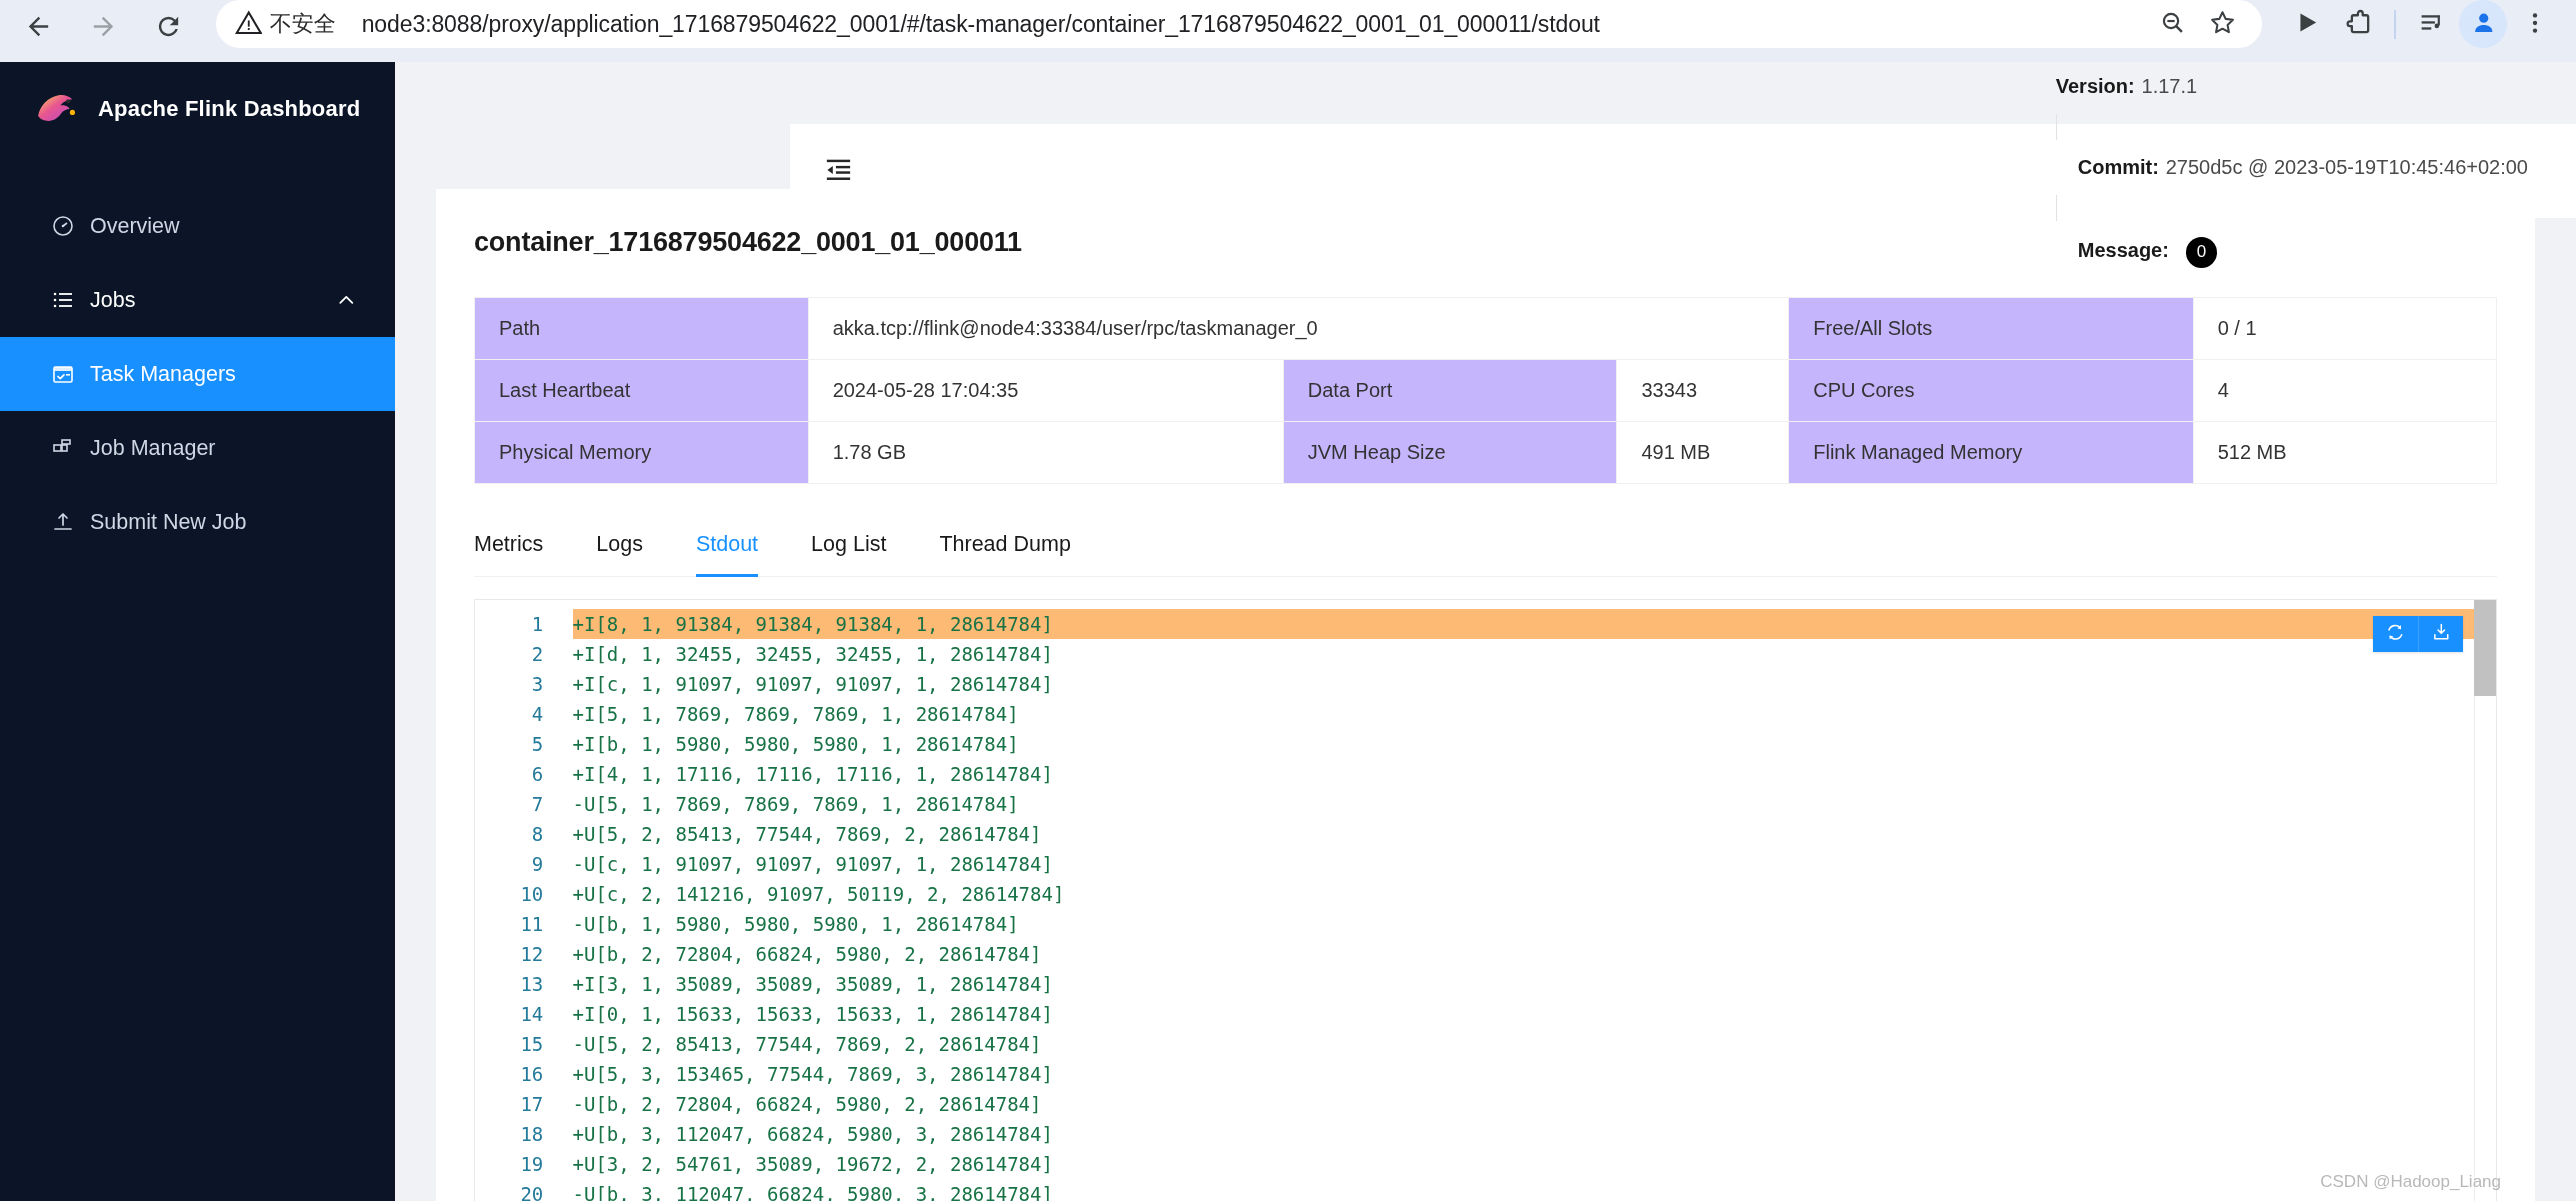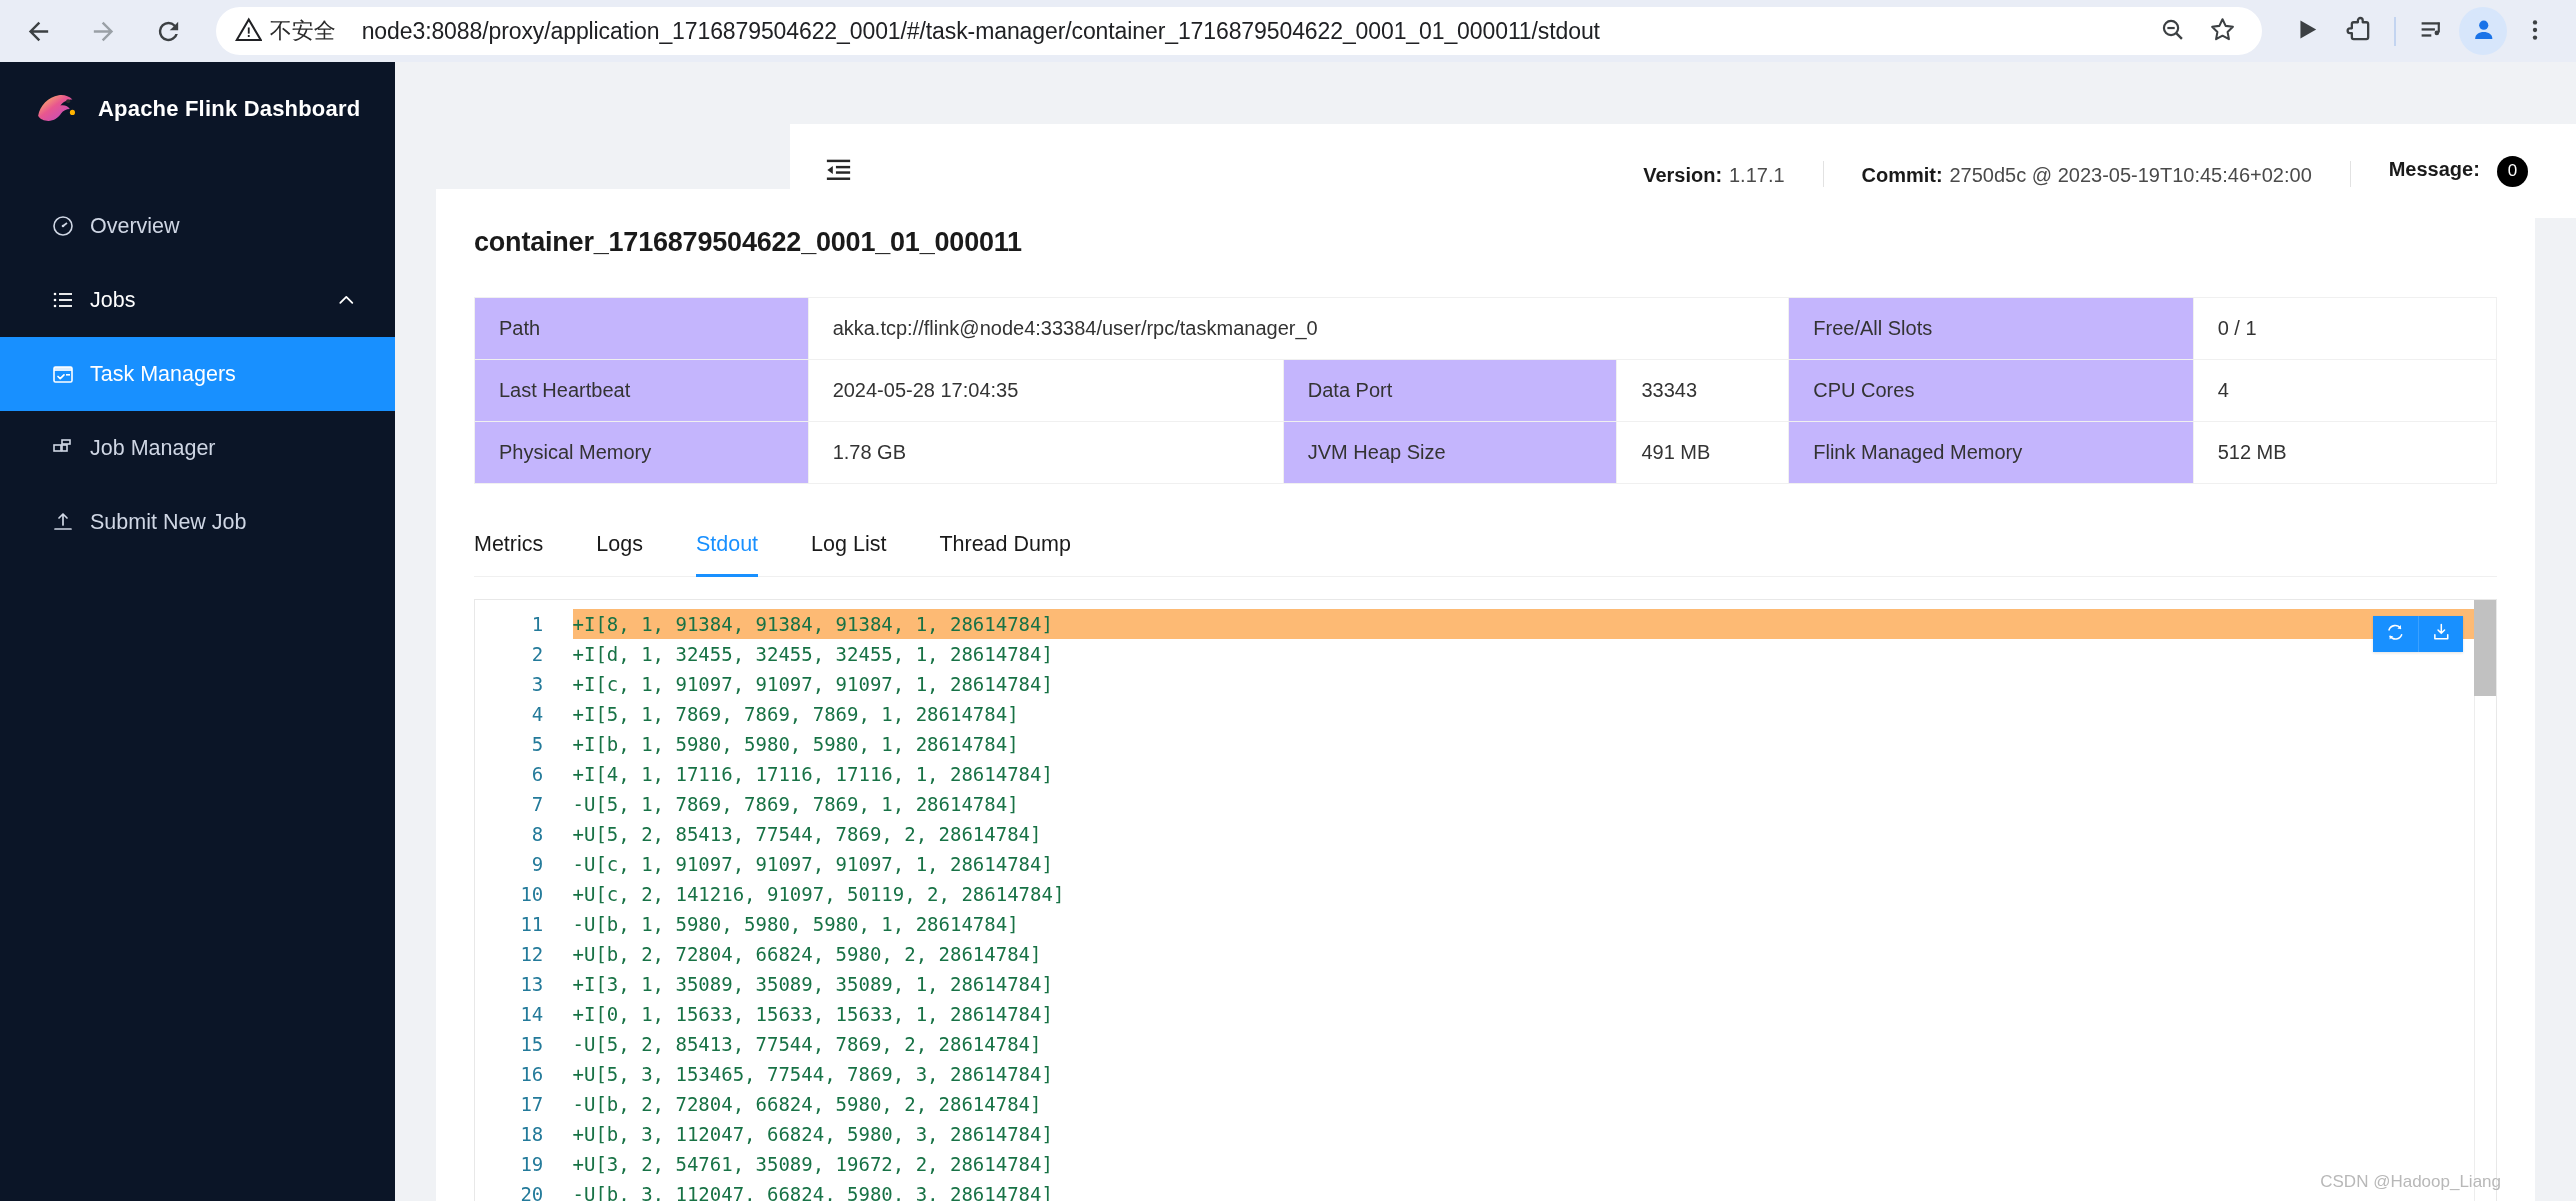--- a/index.html
+++ b/index.html
@@ -8,21 +8,21 @@
     font-family: "Liberation Sans", sans-serif;
     background: #ffffff;
     overflow: hidden;
   }
 
   
   .browser-bar {
     height: 62px;
     background: #e9edf6;
     display: flex;
-    align-items: center;
+    align-items: flex-start;
     padding: 0 12px;
     gap: 12px;
   }
   .nav-btn {
     width: 53px; height: 53px;
     display: flex; align-items: center; justify-content: center;
     border-radius: 50%;
     flex: 0 0 auto;
   }
   .nav-btn svg { display: block; }
@@ -179,24 +179,25 @@
     background: #ffffff;
     display: flex;
     align-items: center;
     padding: 0 26px 0 31px;
     z-index: 5;
   }
   .fold-icon { width: 34px; height: 34px; display:flex; align-items:center; justify-content:center; }
   .meta-items {
     margin-left: auto;
     display: flex;
-    align-items: flex-end;
+    align-items: flex-start;
     font-size: 20px;
     color: #333;
     gap: 16px;
+    flex-direction: column;
   }
   .meta-pair { display: flex; align-items: baseline; gap: 6.9px; padding: 0 22px; }
   .meta-pair:first-child { padding-left: 0; }
   .meta-label { font-weight: bold; color: #1a1a1a; }
   .meta-value { color: #4a4a4a; }
   .meta-sep { width: 0.9px; height: 26px; background: #e2e2e2; }
   .badge-count {
     width: 31px; height: 31px;
     border-radius: 50%;
     background: #000000;

